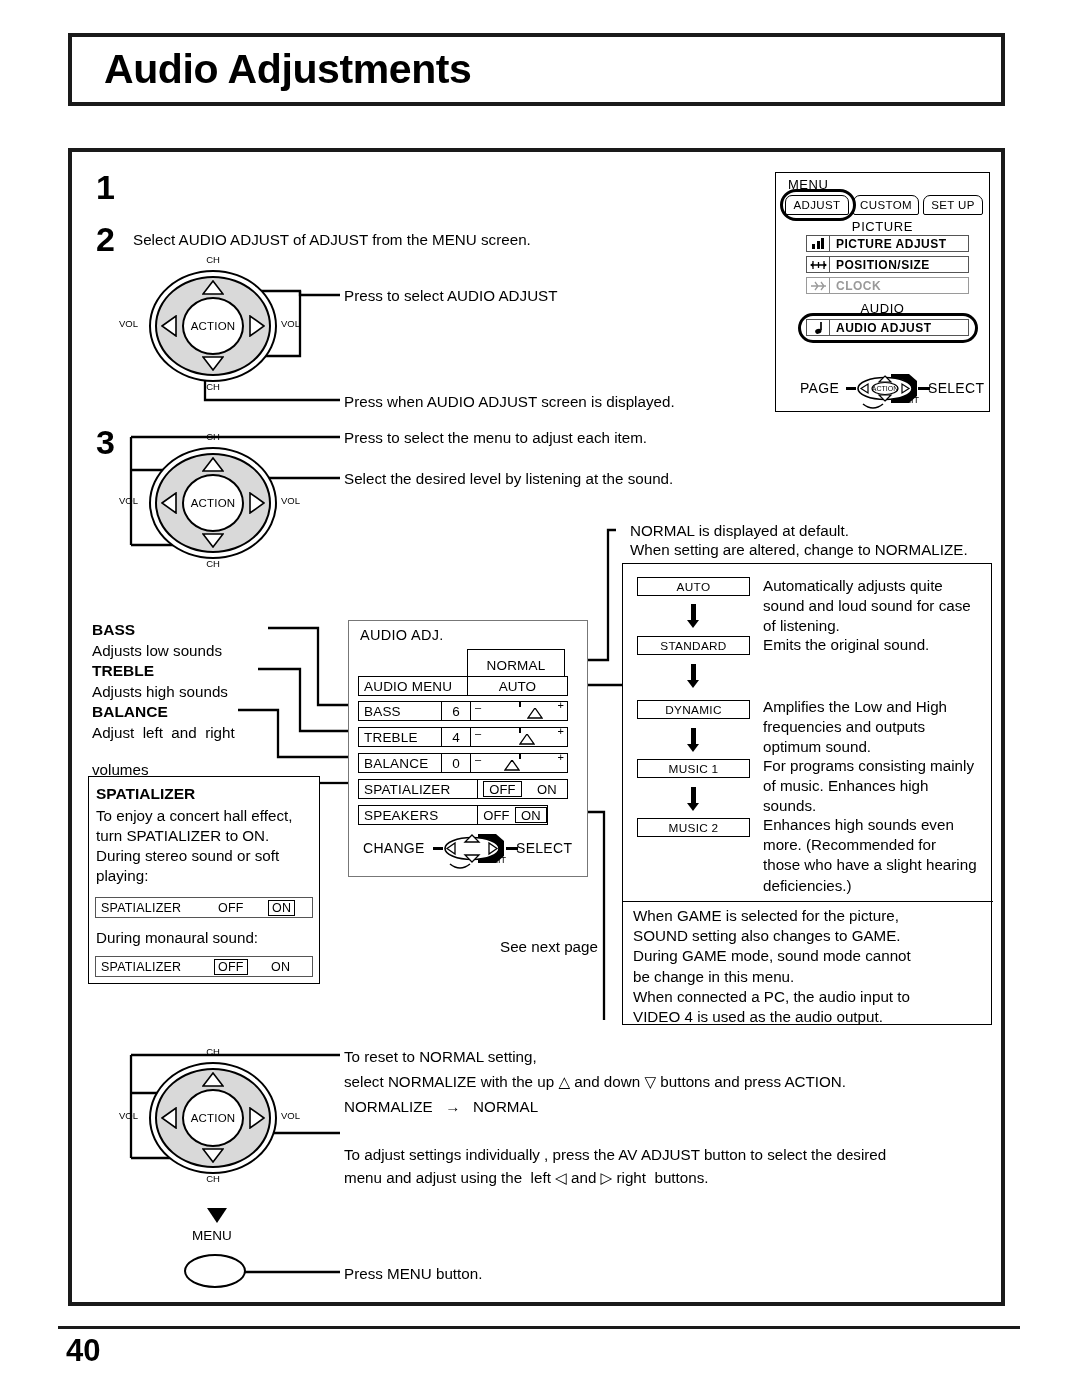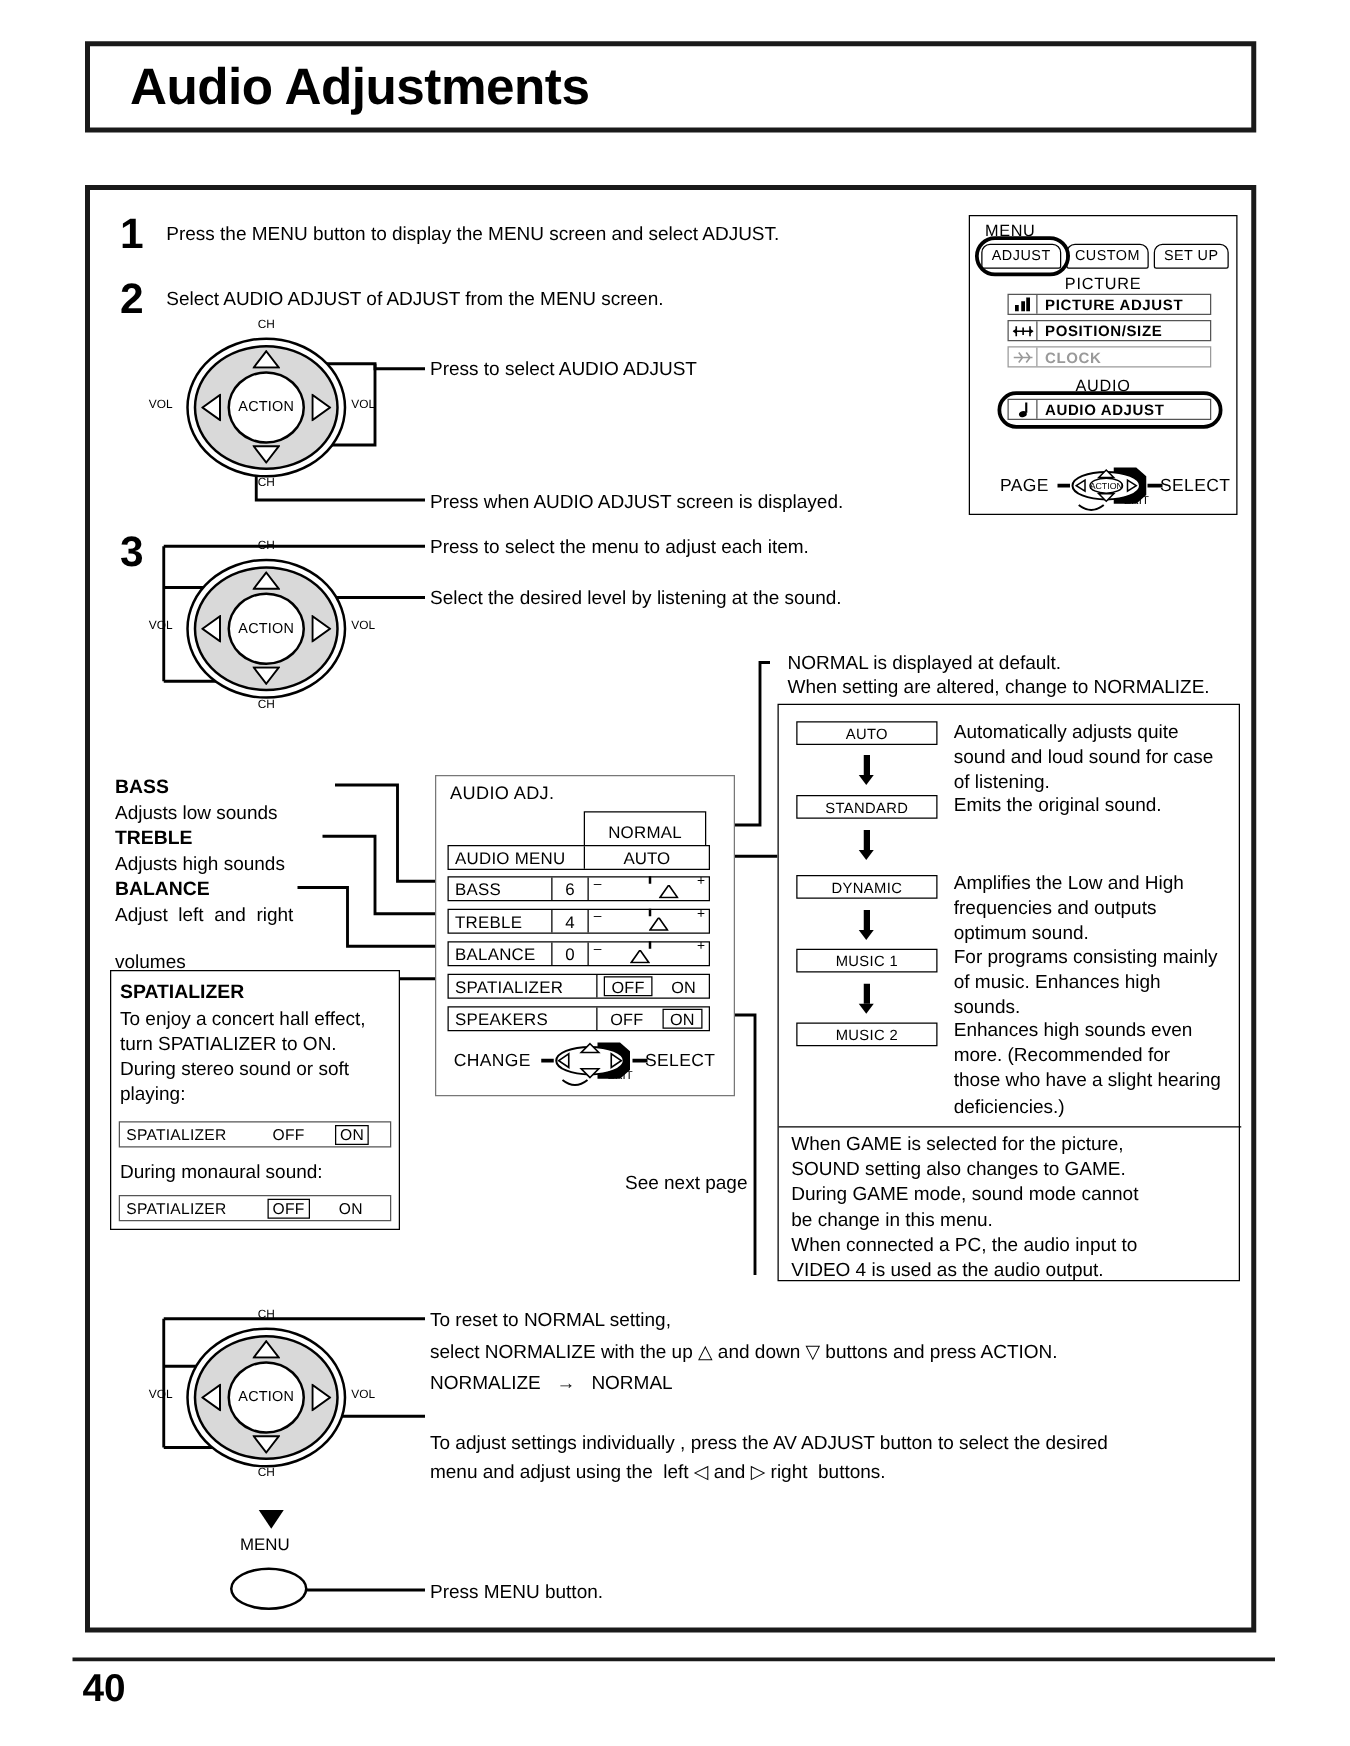--- a/index.html
+++ b/index.html
@@ -266,21 +266,20 @@
       <path d="M 131 1158 L 213 1158"></path>
       <path d="M 131 1093 L 213 1093"></path>
       <path d="M 185 1143 L 185 1133 L 340 1133"></path>
       <path d="M 258 1143 L 258 1133"></path>
 
       <path d="M 215 1272 L 340 1272"></path>
     </g>
   </svg>
 
   <div class="stepnum" style="left:96px; top:170px;">1</div>
-  <div class="t" style="left:133px; top:178px;">Press the MENU button to display the MENU screen and select ADJUST.</div>
 
   <div class="stepnum" style="left:96px; top:222px;">2</div>
   <div class="t" style="left:133px; top:230px;">Select AUDIO ADJUST of ADJUST from the MENU screen.</div>
 
   <div class="dial" style="left:145px; top:268px;">
     <div class="outer"></div>
     <div class="ring"></div>
     <div class="inner">
       <span class="action-lbl">ACTION</span>
     </div>
@@ -495,21 +494,21 @@
     </div>
 
     <div class="aa-row" style="left:9px; top:158px; width:210px;">
       <div class="aa-lbl" style="width:118px;">SPATIALIZER</div>
       <div class="aa-onoff" style="flex:1; justify-content:space-around;">
         <span class="aa-opt sel">OFF</span>
         <span class="aa-opt">ON</span>
       </div>
     </div>
 
-    <div class="aa-row" style="left:9px; top:184px; width:210px;">
+    <div class="aa-row" style="left:9px; top:184px; width:190px;">
       <div class="aa-lbl" style="width:118px;">SPEAKERS</div>
       <div class="aa-onoff" style="flex:1; justify-content:space-around;">
         <span class="aa-opt">OFF</span>
         <span class="aa-opt sel">ON</span>
       </div>
     </div>
 
     <div class="navglyph" style="left:14px; top:212px; width:210px; height:34px;">
       <div class="lbl" style="left:0; top:7px;">CHANGE</div>
       <div class="lead" style="left:70px; top:14px; width:10px;"></div>

